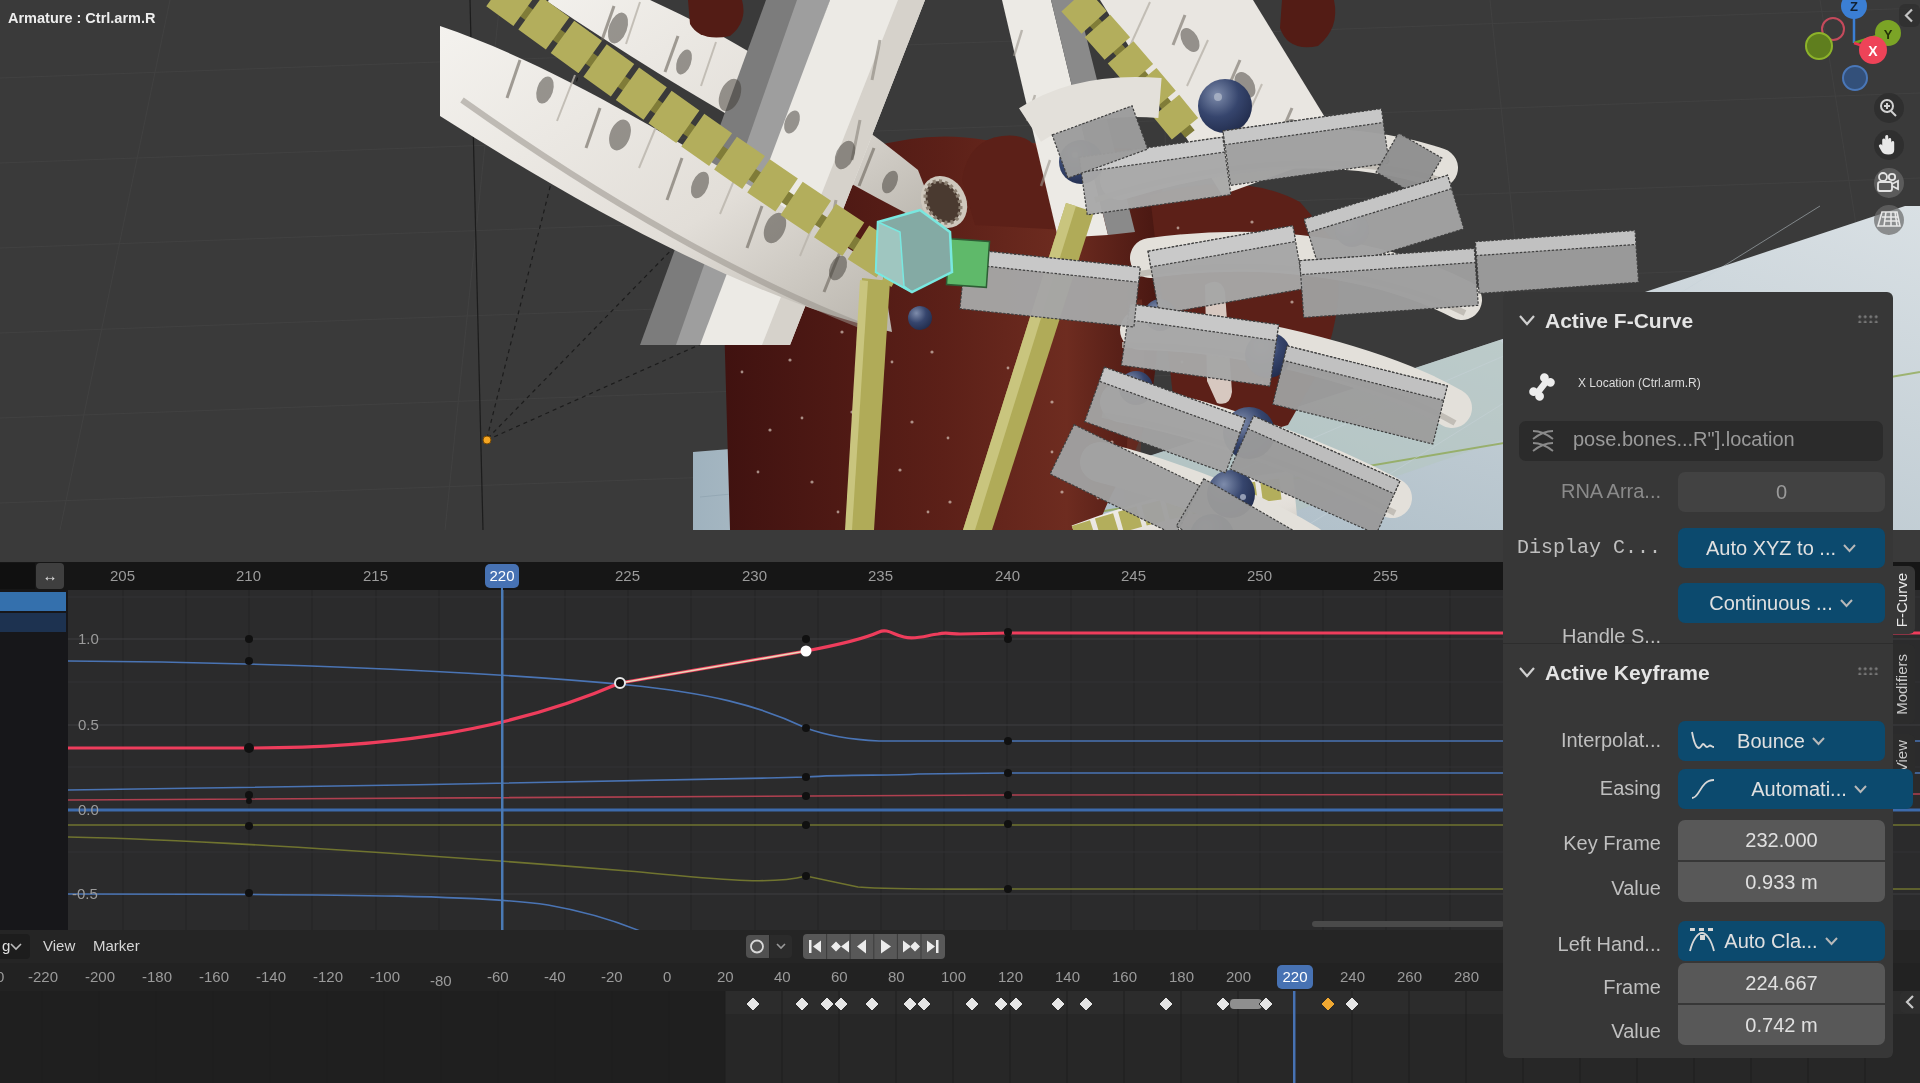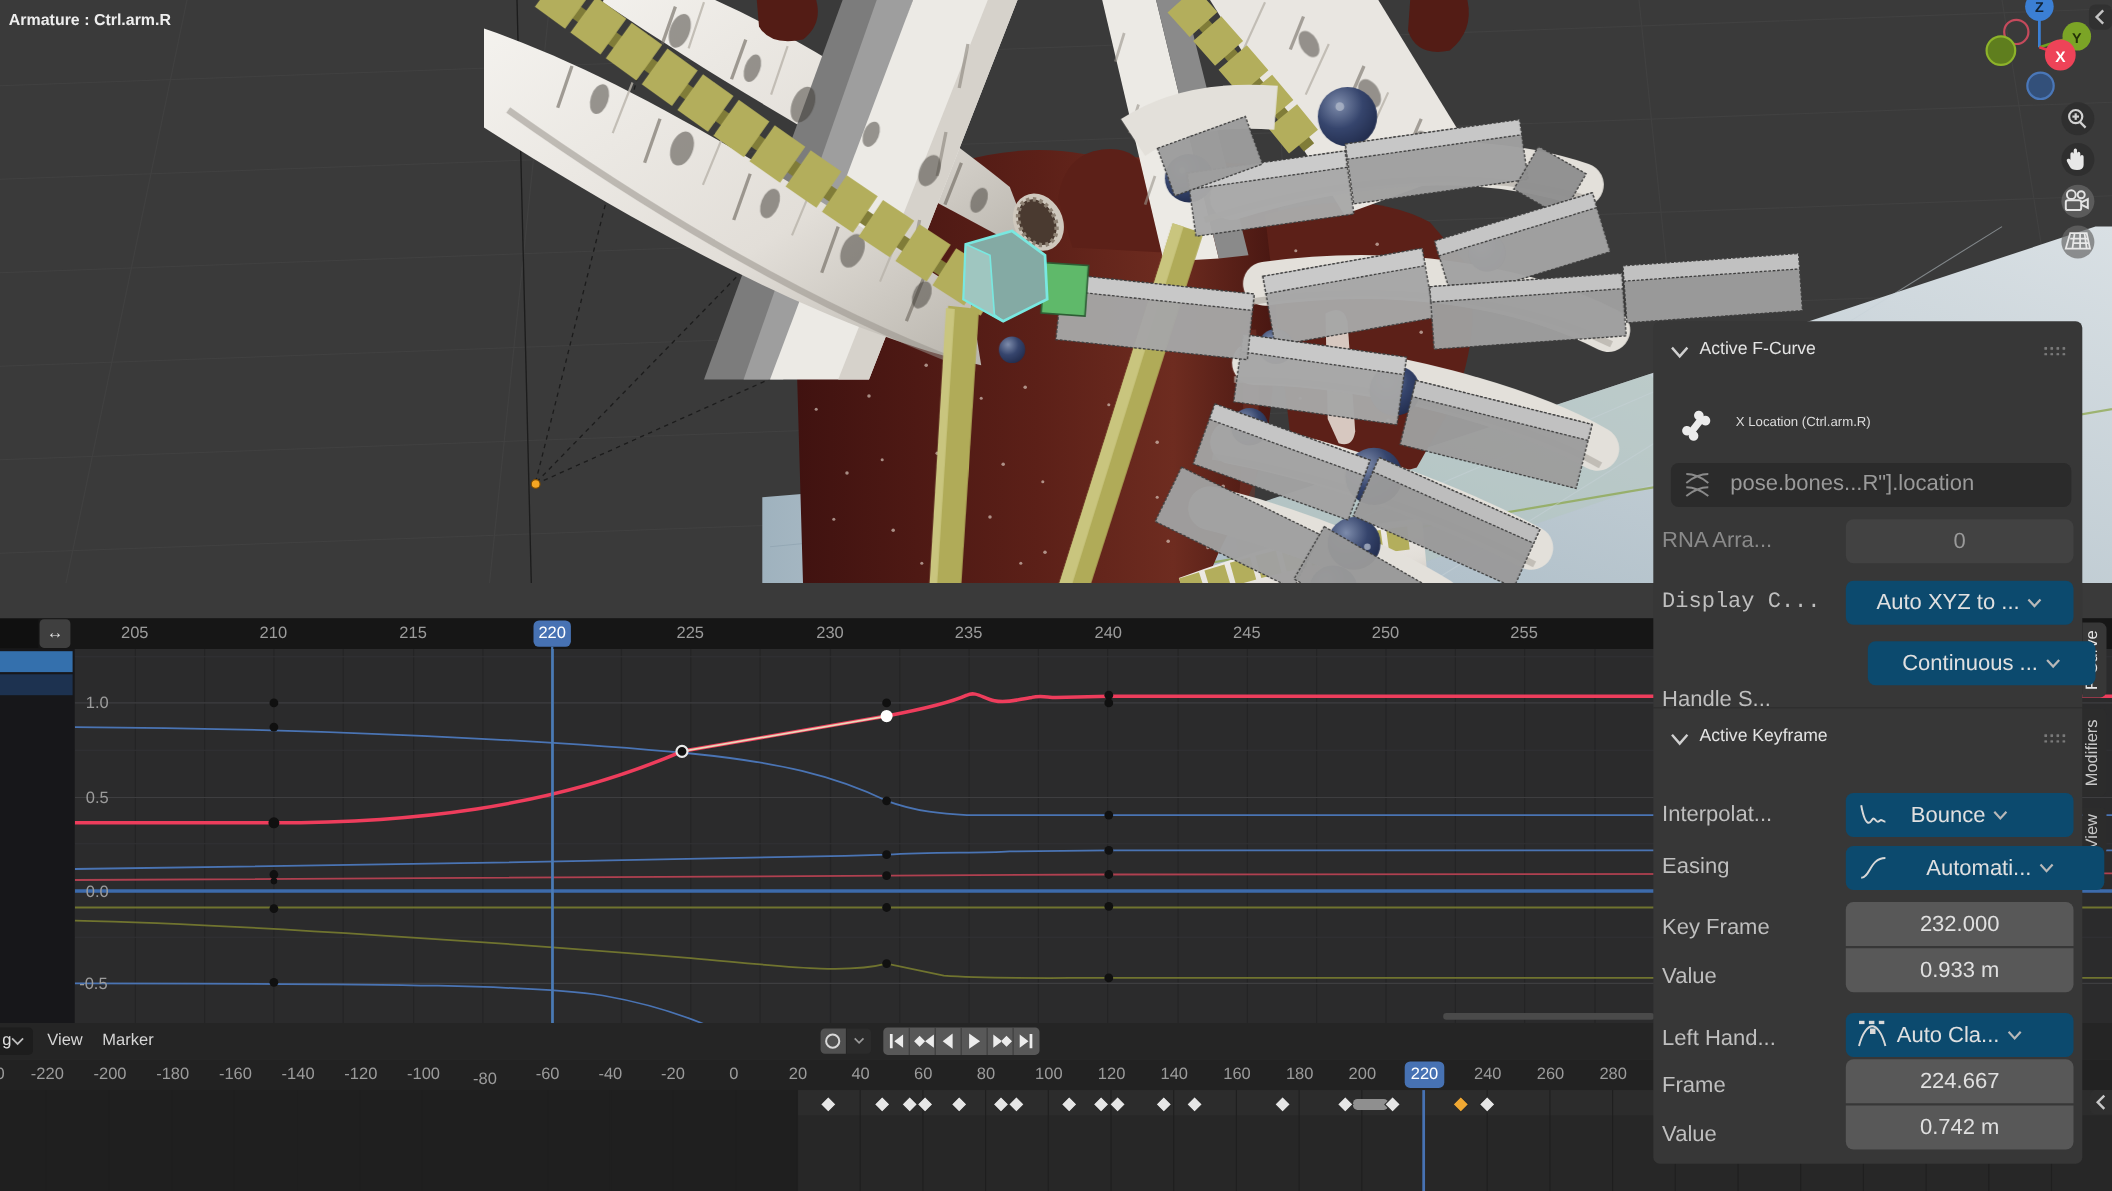--- a/index.html
+++ b/index.html
@@ -9,22 +9,22 @@
   
   #gheader{left:0;top:530px;width:1920px;height:32px;background:#1d1d1d;color:#d8d8d8;font-size:15px;}
   #gruler{left:0;top:562px;width:1920px;height:28px;background:#161616;color:#9b9b9b;font-size:15px;}
   #gchan{left:0;top:590px;width:68px;height:340px;background:#17171a;}
   .menuitem{position:absolute;top:7px;}
   
   #theader{left:0;top:930px;width:1920px;height:33px;background:#252525;color:#d6d6d6;font-size:15px;}
   #truler{left:0;top:963px;width:1920px;height:28px;background:#222222;color:#9b9b9b;font-size:15px;}
   
   #panel{left:1503px;top:292px;width:390px;height:766px;background:#373737;border-radius:6px;color:#d8d8d8;}
-  .phead{position:absolute;left:16px;font-size:16px;font-weight:normal;color:#e4e4e4;}
-  .plabel{position:absolute;font-size:20px;color:#bfbfbf;text-align:left;width:150px;left:8px;}
+  .phead{position:absolute;left:16px;font-size:21px;font-weight:bold;color:#e4e4e4;}
+  .plabel{position:absolute;font-size:20px;color:#bfbfbf;text-align:right;width:150px;left:8px;}
   .pwidget{position:absolute;left:175px;width:207px;height:40px;background:#0c4a6e;border-radius:7px;
            color:#e0e0e0;font-size:20px;display:flex;align-items:center;justify-content:center;}
   .pvalue{background:#585858;border-radius:0;}
   .chev{width:15px;height:10px;margin-left:6px;flex:none;}
   .dots{position:absolute;right:14px;width:22px;height:9px;
         background-image:radial-gradient(circle, #7a7a7a 1.3px, transparent 1.6px);
         background-size:5.5px 5.5px;background-position:0 0;}
   #tabs{left:1893px;top:292px;width:27px;height:766px;}
   .vtab{position:absolute;left:0;width:22px;background:#2c2c2c;border-radius:0 6px 6px 0;
         color:#c8c8c8;font-size:15px;writing-mode:sideways-lr;text-align:center;}
@@ -614,21 +614,21 @@
 
     <div class="plabel" style="top:188px;color:#8a8a8a;">RNA Arra...</div>
     <div class="pwidget pvalue" style="top:180px;background:#424242;color:#9a9a9a;border-radius:7px;">0</div>
 
     <div class="plabel" style="top:244px;font-family:Liberation Mono, monospace;">Display C...</div>
     <div class="pwidget" style="top:236px;">Auto XYZ to ...<svg class="chev" viewBox="0 0 15 10">
           <path d="M2,2 L7.5,8 L13,2" stroke="#b8b8b8" stroke-width="2" fill="none"></path>
         </svg></div>
 
     <div class="plabel" style="top:299px;margin-top:34px;">Handle S...</div>
-    <div class="pwidget" style="top:291px;margin-left:20px;">Continuous ...<svg class="chev" viewBox="0 0 15 10">
+    <div class="pwidget" style="top:291px;">Continuous ...<svg class="chev" viewBox="0 0 15 10">
           <path d="M2,2 L7.5,8 L13,2" stroke="#b8b8b8" stroke-width="2" fill="none"></path>
         </svg></div>
 
     <div class="abs" style="left:0;top:351px;width:390px;height:1px;background:#2d2d2d;"></div>
 
     <svg class="abs" style="left:14px;top:372px" width="20" height="16">
         <path d="M3,4 L10,12 L17,4" stroke="#d0d0d0" stroke-width="2.2" fill="none"></path>
       </svg>
     <div class="phead" style="left:42px;top:369px;">Active Keyframe</div>
     <div class="dots" style="top:374px;"></div>

